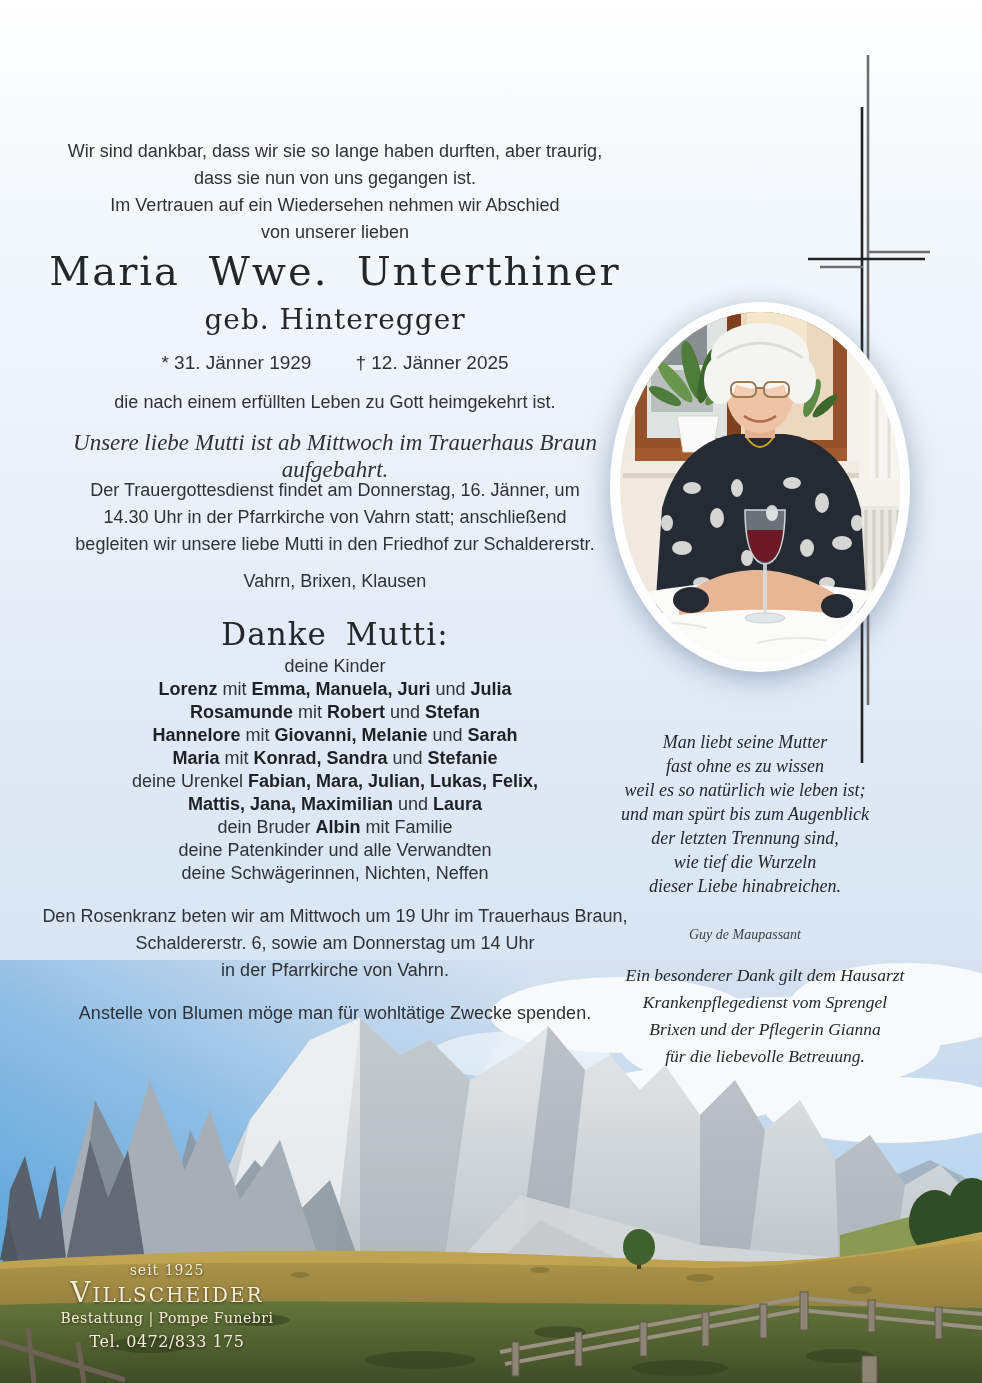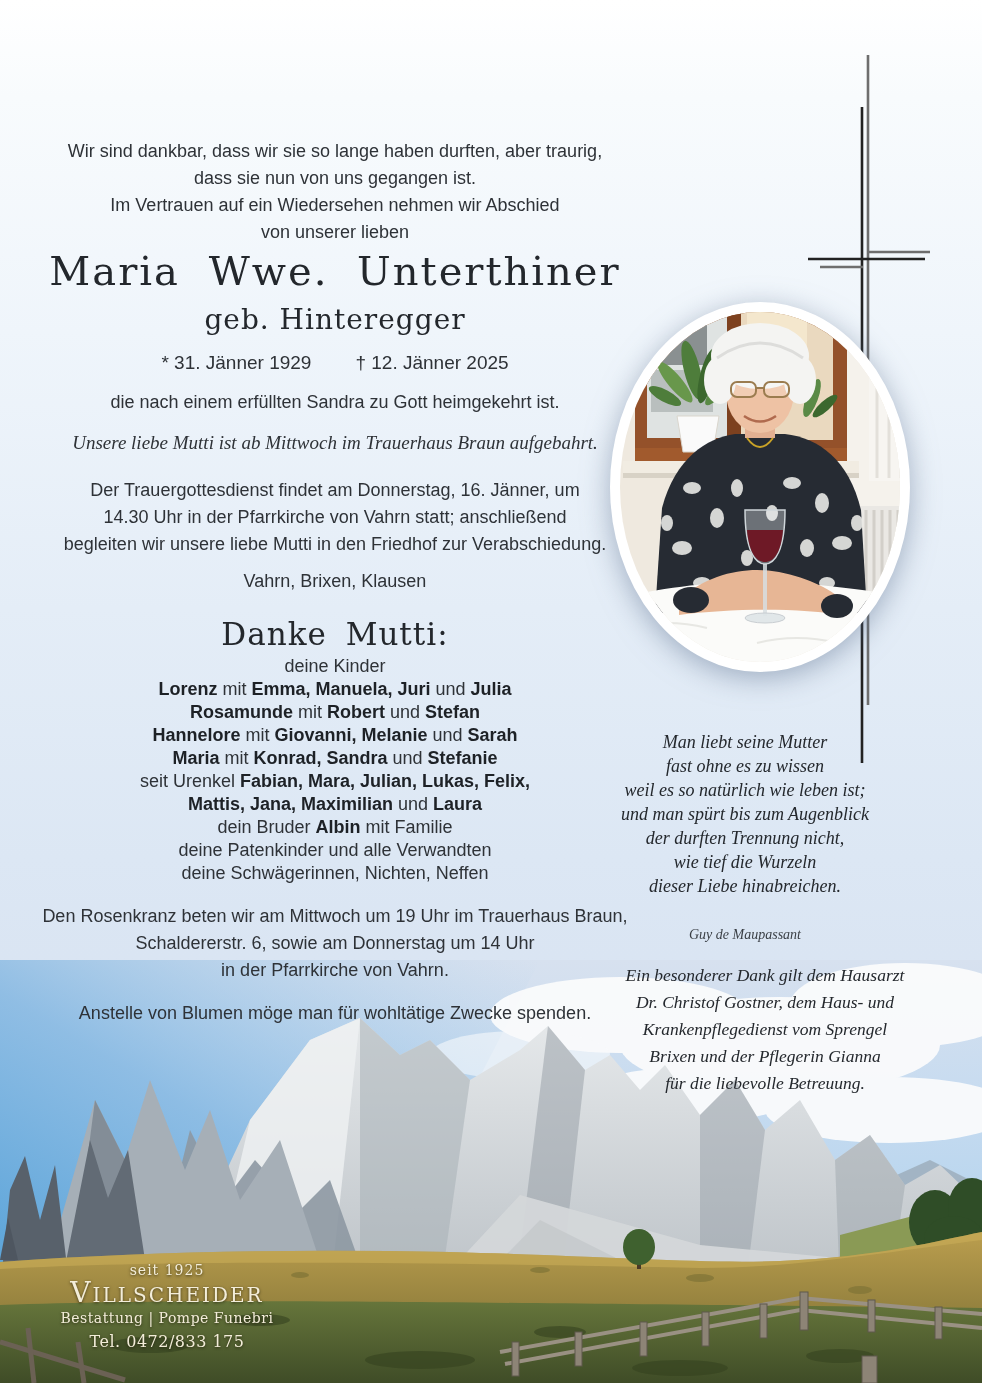--- a/index.html
+++ b/index.html
@@ -254,71 +254,70 @@
       <div>von unserer lieben</div>
     </div>
 
   <div class="abs z3 colL ctr uncial name" style="top:248px;">Maria Wwe. Unterthiner</div>
   <div class="abs z3 colL ctr uncial maiden" style="top:303px;">geb. Hinteregger</div>
 
   <div class="abs z3 colL ctr dates" style="top:352px;">
     <span>* 31. Jänner 1929</span><span>† 12. Jänner 2025</span>
   </div>
 
-  <div class="abs z3 colL ctr body-lines" style="top:389px;">die nach einem erfüllten Sandra zu Gott heimgekehrt ist.</div>
-
-  <div class="abs z3 colL ctr body-lines ital" style="top:429px;font-size:19px;">Unsere liebe Mutti ist ab Mittwoch im Trauerhaus Braun aufgebahrt.</div>
+  <div class="abs z3 colL ctr body-lines" style="top:389px;">die nach einem erfüllten Leben zu Gott heimgekehrt ist.</div>
+
+  <div class="abs z3 colL ctr body-lines ital" style="top:429px;font-size:23px;">Unsere liebe Mutti ist ab Mittwoch im Trauerhaus Braun aufgebahrt.</div>
 
   <div class="abs z3 colL ctr body-lines" style="top:477px;">
       <div>Der Trauergottesdienst findet am Donnerstag, 16. Jänner, um</div>
       <div>14.30 Uhr in der Pfarrkirche von Vahrn statt; anschließend</div>
-      <div>begleiten wir unsere liebe Mutti in den Friedhof zur Verabschiedung.</div>
+      <div>begleiten wir unsere liebe Mutti in den Friedhof zur Schaldererstr.</div>
     </div>
 
   <div class="abs z3 colL ctr body-lines" style="top:568px;">Vahrn, Brixen, Klausen</div>
 
   <div class="abs z3 colL ctr uncial danke" style="top:616px;">Danke Mutti:</div>
 
   <div class="abs z3 colL ctr fam" style="top:655px;">
     <div>deine Kinder</div>
     <div>
         <div><b>Lorenz</b><span> mit </span><b>Emma, Manuela, Juri</b><span> und </span><b>Julia</b></div>
         <div><b>Rosamunde</b><span> mit </span><b>Robert</b><span> und </span><b>Stefan</b></div>
         <div><b>Hannelore</b><span> mit </span><b>Giovanni, Melanie</b><span> und </span><b>Sarah</b></div>
         <div><b>Maria</b><span> mit </span><b>Konrad, Sandra</b><span> und </span><b>Stefanie</b></div>
-        <div><span>seit Urenkel </span><b>Fabian, Mara, Julian, Lukas, Felix,</b></div>
+        <div><span>deine Urenkel </span><b>Fabian, Mara, Julian, Lukas, Felix,</b></div>
         <div><b>Mattis, Jana, Maximilian</b><span> und </span><b>Laura</b></div>
         <div><span>dein Bruder </span><b>Albin</b><span> mit Familie</span></div>
         <div><span>deine Patenkinder und alle Verwandten</span></div>
         <div><span>deine Schwägerinnen, Nichten, Neffen</span></div>
       </div>
   </div>
 
   <div class="abs z3 colL ctr body-lines" style="top:903px;">
       <div>Den Rosenkranz beten wir am Mittwoch um 19 Uhr im Trauerhaus Braun,</div>
       <div>Schaldererstr. 6, sowie am Donnerstag um 14 Uhr</div>
       <div>in der Pfarrkirche von Vahrn.</div>
     </div>
 
   <div class="abs z3 colL ctr body-lines" style="top:1000px;">Anstelle von Blumen möge man für wohltätige Zwecke spenden.</div>
 
   <div class="abs z3 colR ctr ital quote" style="top:730px;">
       <div>Man liebt seine Mutter</div>
       <div>fast ohne es zu wissen</div>
       <div>weil es so natürlich wie leben ist;</div>
       <div>und man spürt bis zum Augenblick</div>
-      <div>der durften Trennung nicht,</div>
+      <div>der letzten Trennung sind,</div>
       <div>wie tief die Wurzeln</div>
       <div>dieser Liebe hinabreichen.</div>
     </div>
   <div class="abs z3 colR ctr ital qauthor" style="top:927px;">Guy de Maupassant</div>
 
   <div class="abs z3 ctr ital sthanks" style="left:607px;top:962px;width:316px;">
       <div>Ein besonderer Dank gilt dem Hausarzt</div>
-      <div>Dr. Christof Gostner, dem Haus- und</div>
       <div>Krankenpflegedienst vom Sprengel</div>
       <div>Brixen und der Pflegerin Gianna</div>
       <div>für die liebevolle Betreuung.</div>
     </div>
 
   <div class="abs z3 ctr logo" style="left:32px;top:1262px;width:270px;">
     <div class="since">seit 1925</div>
     <div class="lname">Villscheider</div>
     <div class="lsub">Bestattung | Pompe Funebri</div>
     <div class="lphone">Tel. 0472/833 175</div>

